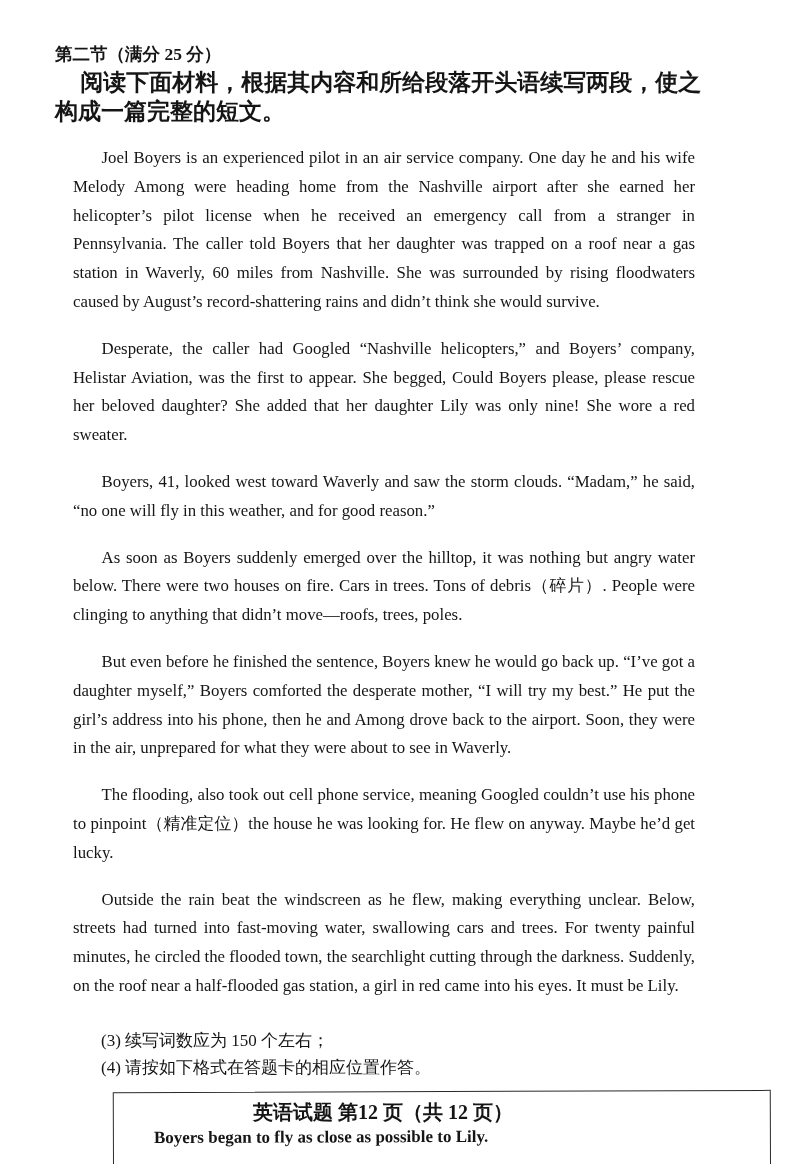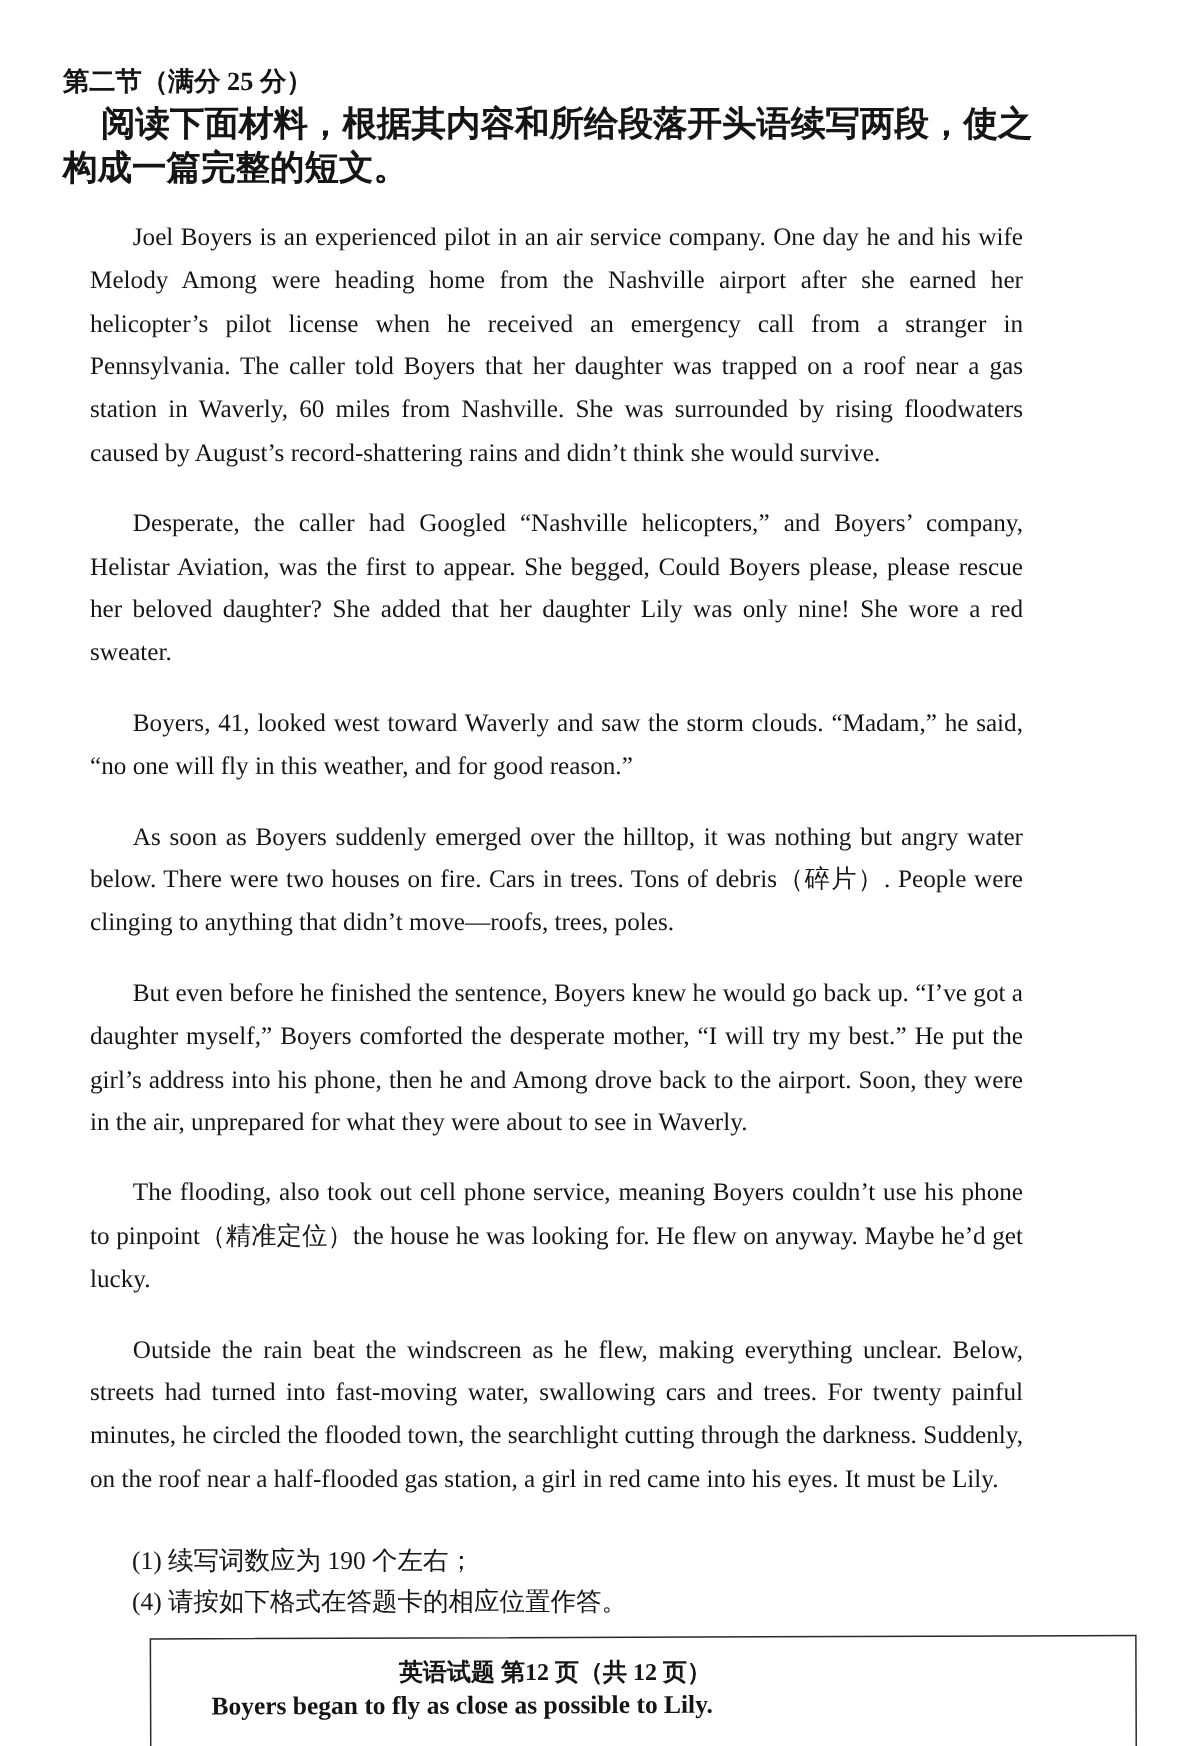--- a/index.html
+++ b/index.html
@@ -10,21 +10,21 @@
   body {
     width: 800px;
     height: 1164px;
     position: relative;
     font-family: "Liberation Serif", "DejaVu Serif", serif;
     color: #151515;
     overflow: hidden;
   }
   .page {
     position: absolute;
-    top: 0; left: 0;
+    top: 0; left: 13px;
     width: 740px;
     height: 1164px;
     padding: 40px 40px 0 42px;
     box-sizing: border-box;
   }
   .section-heading {
     font-weight: bold;
     font-size: 17.5px;
     line-height: 28px;
     margin: 0;
@@ -78,44 +78,44 @@
   .answer-line + .answer-line {
     margin-top: 27px;
   }
   .footer {
     position: absolute;
     left: 0;
     bottom: 38px;
     width: 100%;
     text-align: center;
     font-weight: bold;
-    font-size: 16px;
+    font-size: 20px;
   }
 </style>
 </head>
 <body>
 
 <div class="page">
 
   <p class="section-heading">第二节（满分 25 分）</p>
 
   <p class="instruction">阅读下面材料，根据其内容和所给段落开头语续写两段，使之构成一篇完整的短文。</p>
 
   <div>
     <p class="para">Joel Boyers is an experienced pilot in an air service company. One day he and his wife Melody Among were heading home from the Nashville airport after she earned her helicopter’s pilot license when he received an emergency call from a stranger in Pennsylvania. The caller told Boyers that her daughter was trapped on a roof near a gas station in Waverly, 60 miles from Nashville. She was surrounded by rising floodwaters caused by August’s record-shattering rains and didn’t think she would survive.</p>
     <p class="para">Desperate, the caller had Googled “Nashville helicopters,” and Boyers’ company, Helistar Aviation, was the first to appear. She begged, Could Boyers please, please rescue her beloved daughter? She added that her daughter Lily was only nine! She wore a red sweater.</p>
     <p class="para">Boyers, 41, looked west toward Waverly and saw the storm clouds. “Madam,” he said, “no one will fly in this weather, and for good reason.”</p>
     <p class="para">As soon as Boyers suddenly emerged over the hilltop, it was nothing but angry water below. There were two houses on fire. Cars in trees. Tons of debris（碎片）. People were clinging to anything that didn’t move—roofs, trees, poles.</p>
     <p class="para">But even before he finished the sentence, Boyers knew he would go back up. “I’ve got a daughter myself,” Boyers comforted the desperate mother, “I will try my best.” He put the girl’s address into his phone, then he and Among drove back to the airport. Soon, they were in the air, unprepared for what they were about to see in Waverly.</p>
-    <p class="para">The flooding, also took out cell phone service, meaning Boyers couldn’t use his phone to pinpoint（精准定位）the house he was looking for. He flew on anyway. Maybe he’d get lucky.</p>
+    <p class="para">The flooding, also took out cell phone service, meaning Googled couldn’t use his phone to pinpoint（精准定位）the house he was looking for. He flew on anyway. Maybe he’d get lucky.</p>
     <p class="para">Outside the rain beat the windscreen as he flew, making everything unclear. Below, streets had turned into fast-moving water, swallowing cars and trees. For twenty painful minutes, he circled the flooded town, the searchlight cutting through the darkness. Suddenly, on the roof near a half-flooded gas station, a girl in red came into his eyes. It must be Lily.</p>
   </div>
 
   <div class="notes-block">
-    <p class="note-line">(1) 续写词数应为 190 个左右；</p>
+    <p class="note-line">(3) 续写词数应为 150 个左右；</p>
     <p class="note-line">(4) 请按如下格式在答题卡的相应位置作答。</p>
   </div>
 
   <div class="answer-box">
     <p class="answer-line">Boyers began to fly as close as possible to Lily.</p>
     <p class="answer-line">Finally Lily was safely delivered to her mother.</p>
   </div>
 
   <div class="footer">英语试题 第12 页（共 12 页）</div>
 

